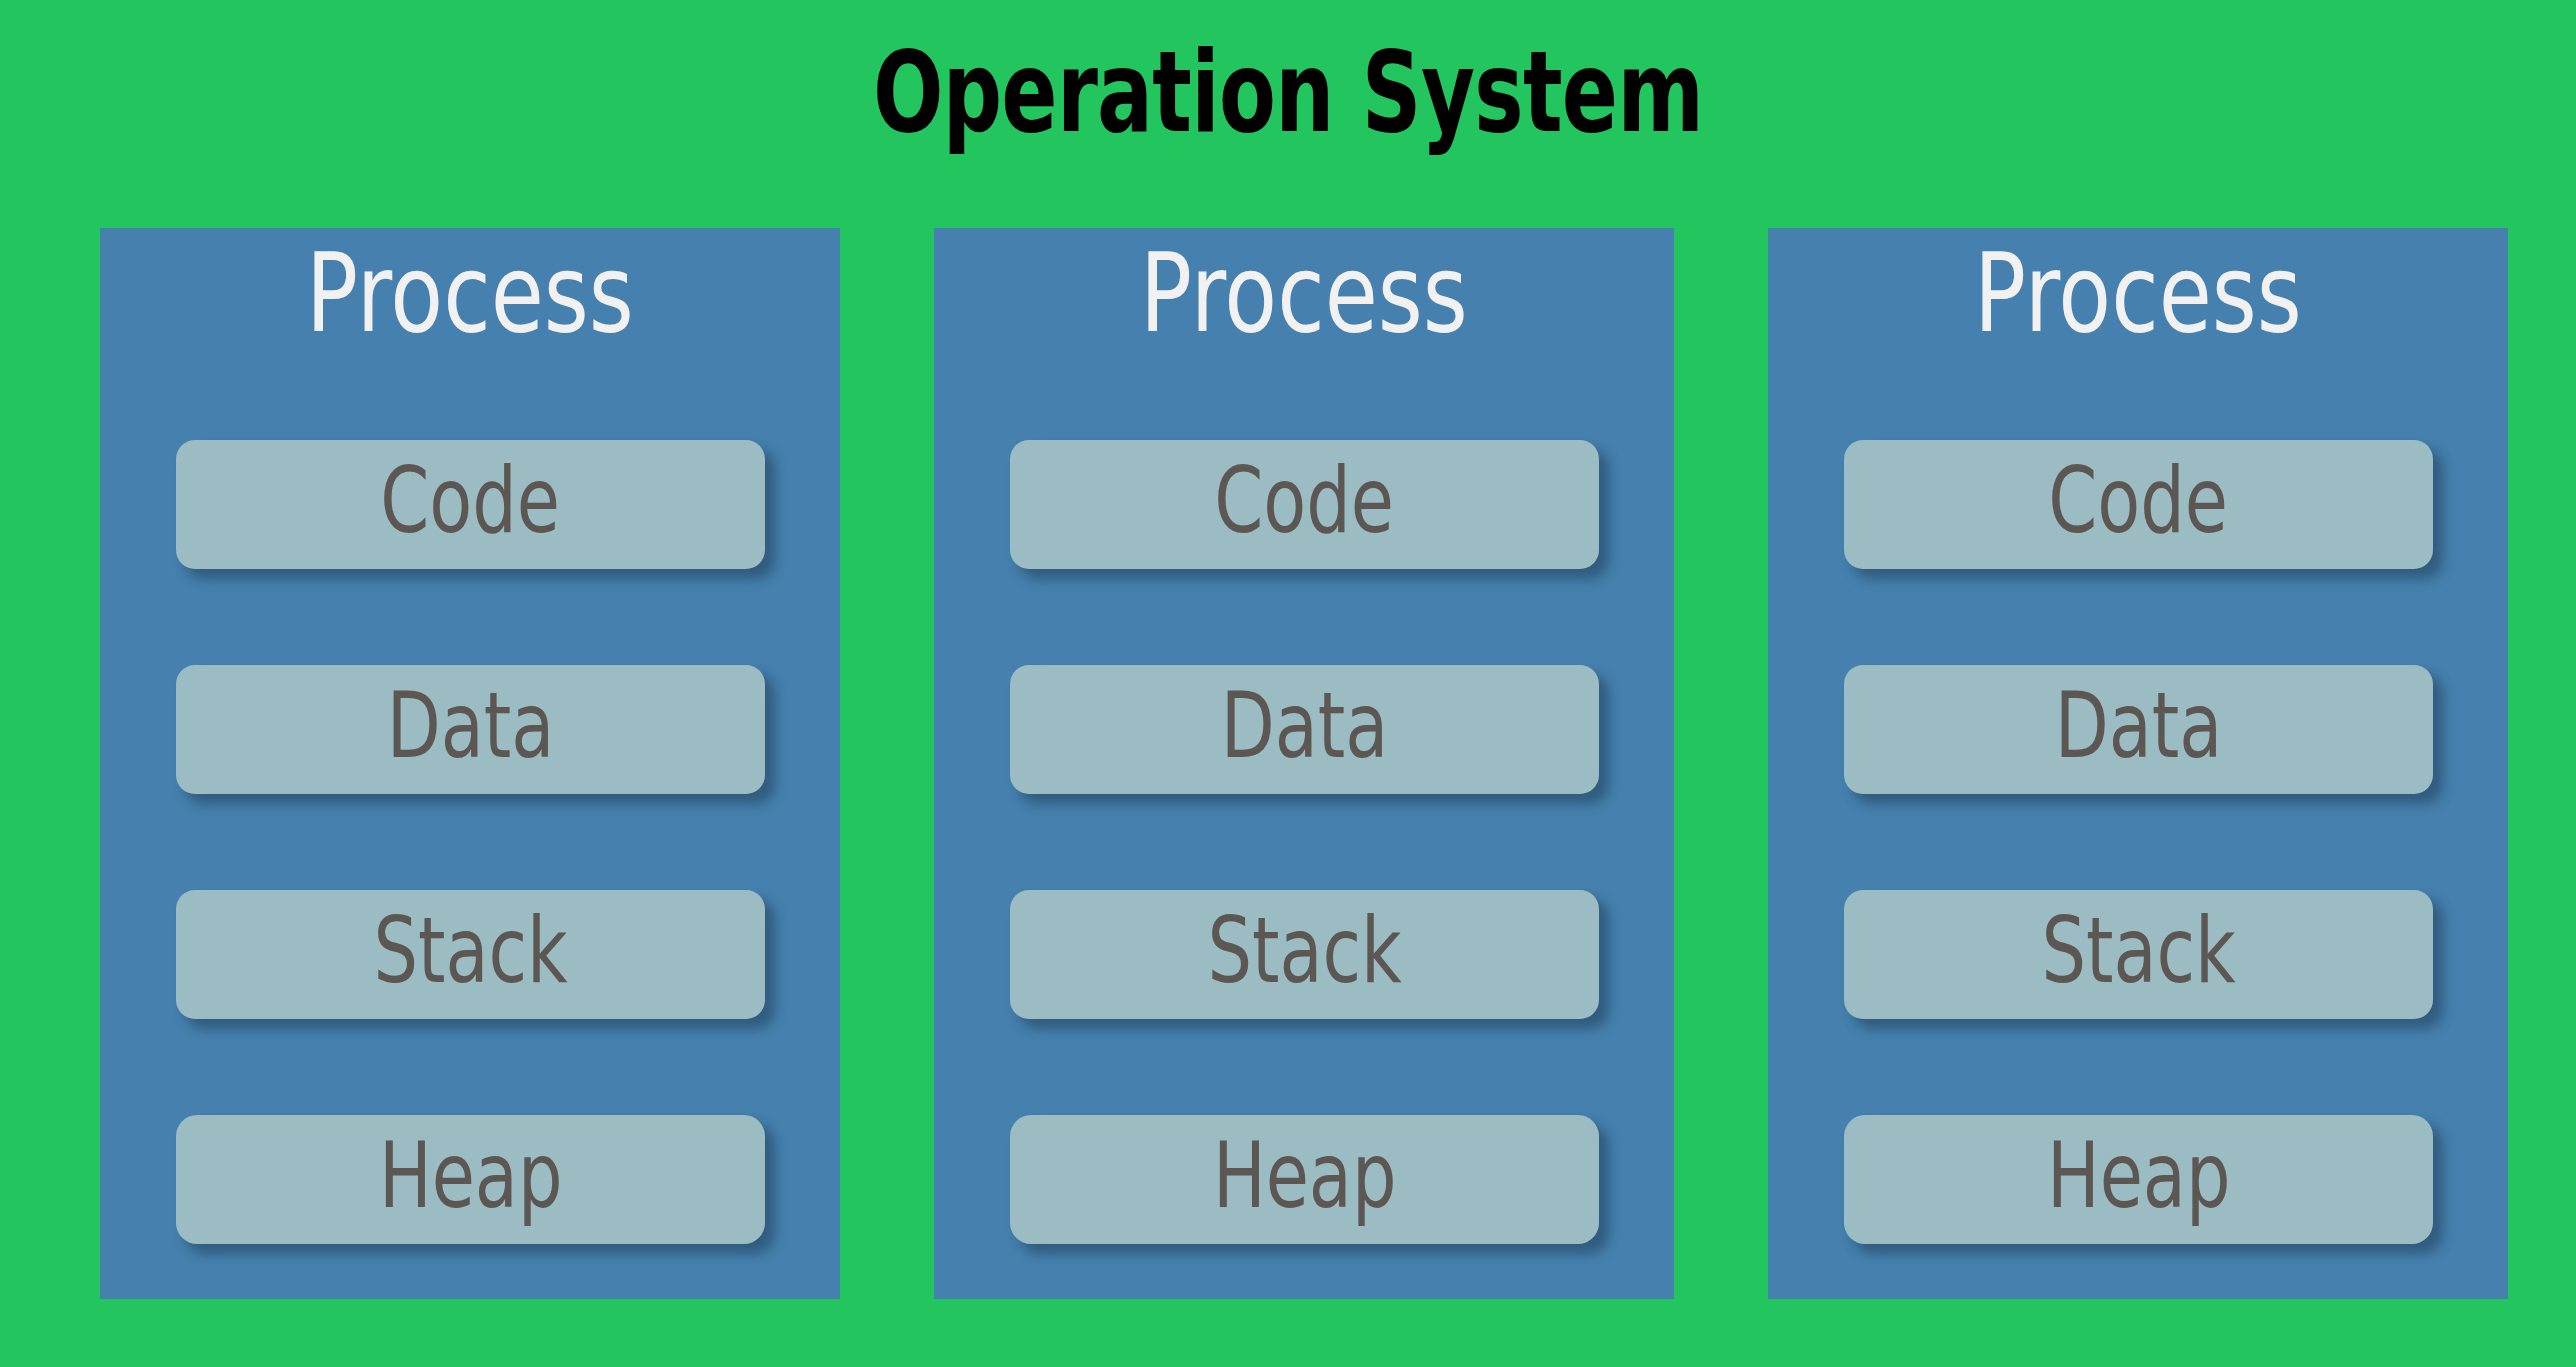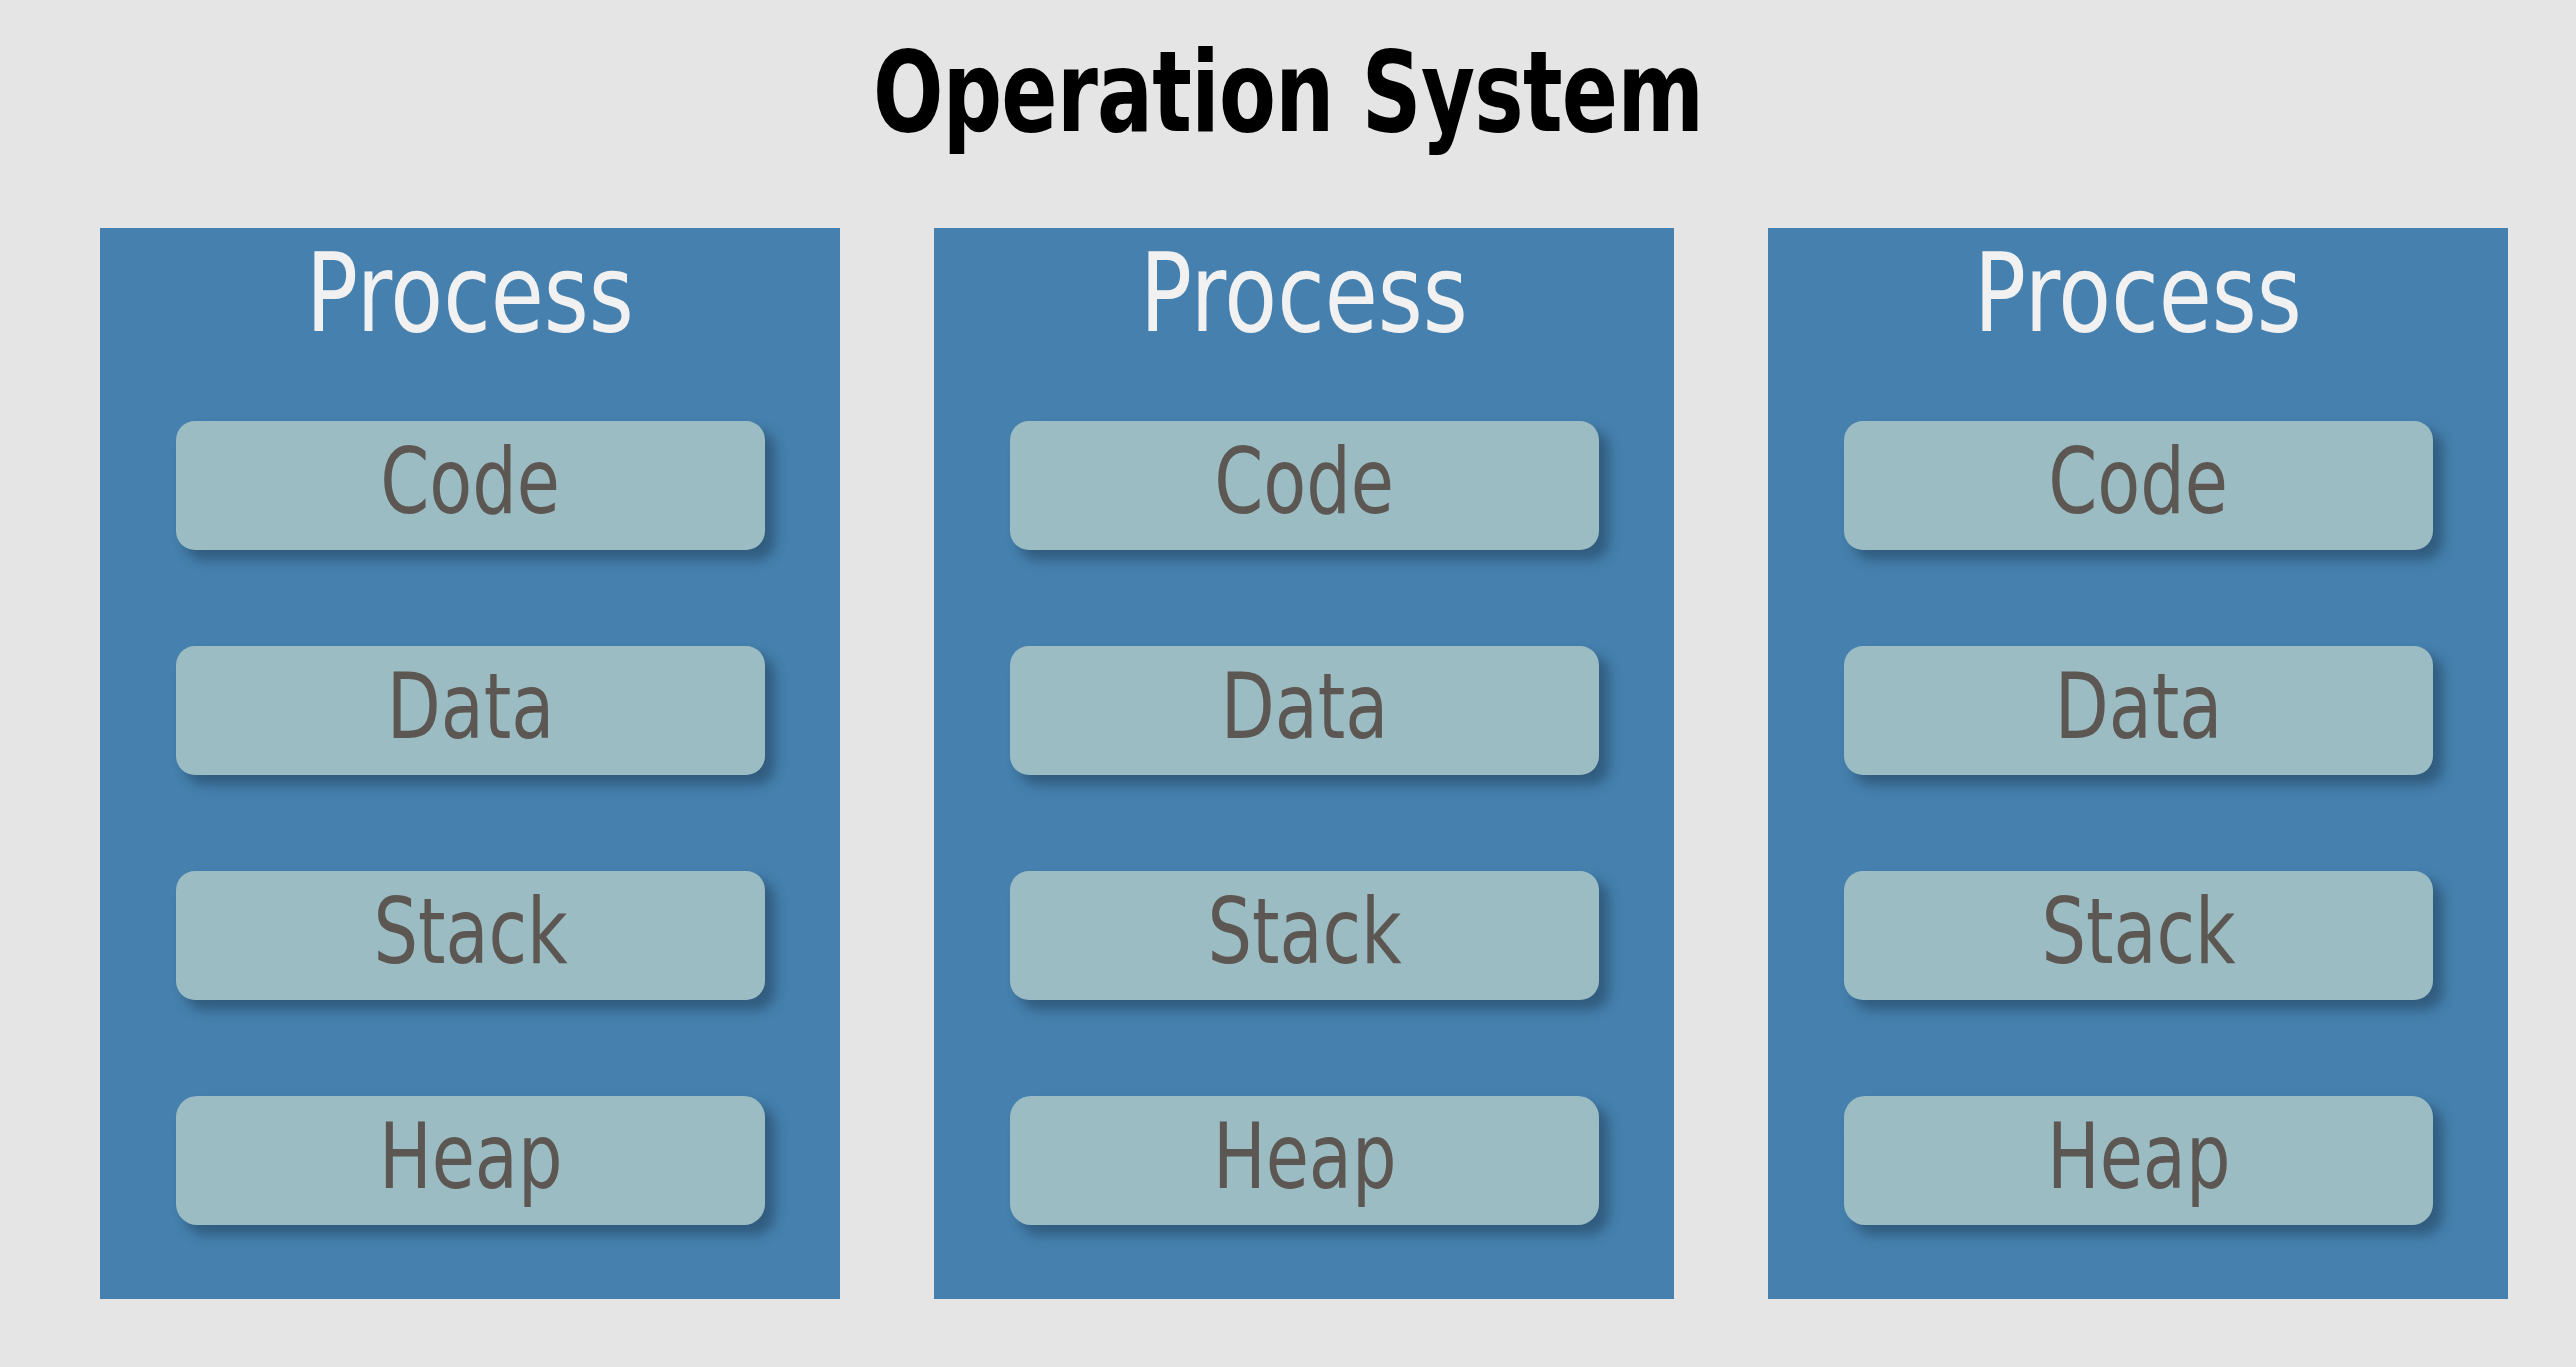--- a/index.html
+++ b/index.html
@@ -10,21 +10,21 @@
     width: 2576px;
     height: 1368px;
     overflow: hidden;
     font-family: "Liberation Sans", sans-serif;
   }
 
   #canvas {
     position: relative;
     width: 2576px;
     height: 1368px;
-    background: #e5e5e5;
+    background: #22c55e;
   }
 
   
   #os-title {
     position: absolute;
     left: 0;
     top: 36px;
     width: 2576px;
     text-align: center;
     color: #000000;
@@ -71,21 +71,21 @@
     line-height: 1.0;
     font-weight: normal;
     transform: scaleX(0.80);
     transform-origin: 50% 0;
     white-space: nowrap;
   }
 
   .segment-list {
     position: absolute;
     left: 76px;
-    top: 193px;
+    top: 212px;
     width: 589px;
   }
 
   .segment {
     width: 589px;
     height: 129px;
     background: #9bbcc2;
     border-radius: 19px;
     margin-bottom: 96px;
     box-shadow: 9.5px 9.5px 11.2px rgba(22, 44, 62, 0.42);

